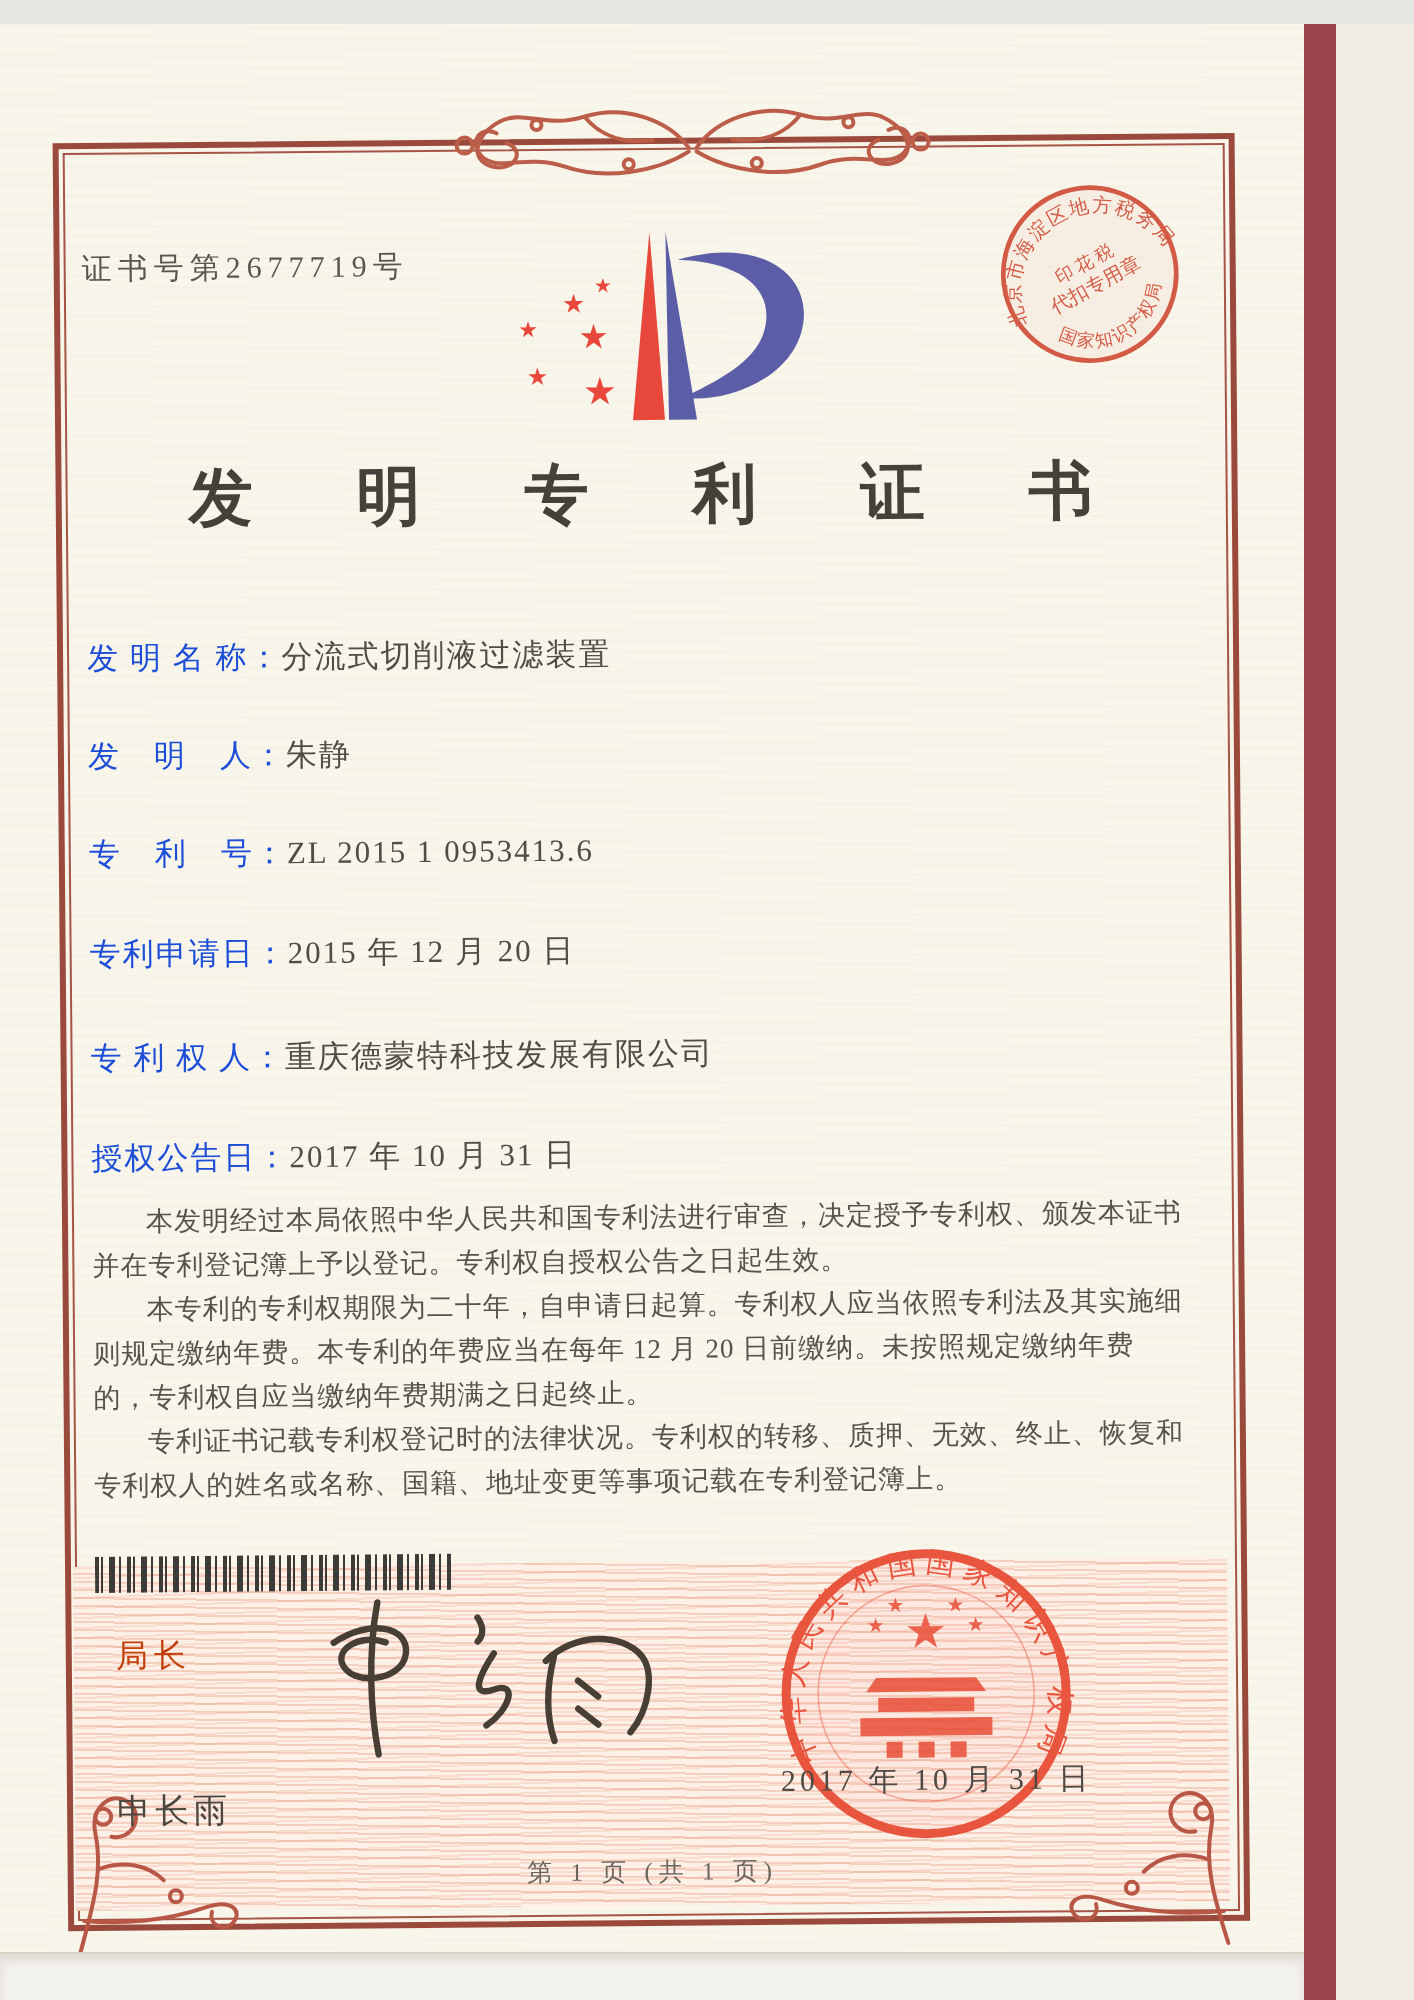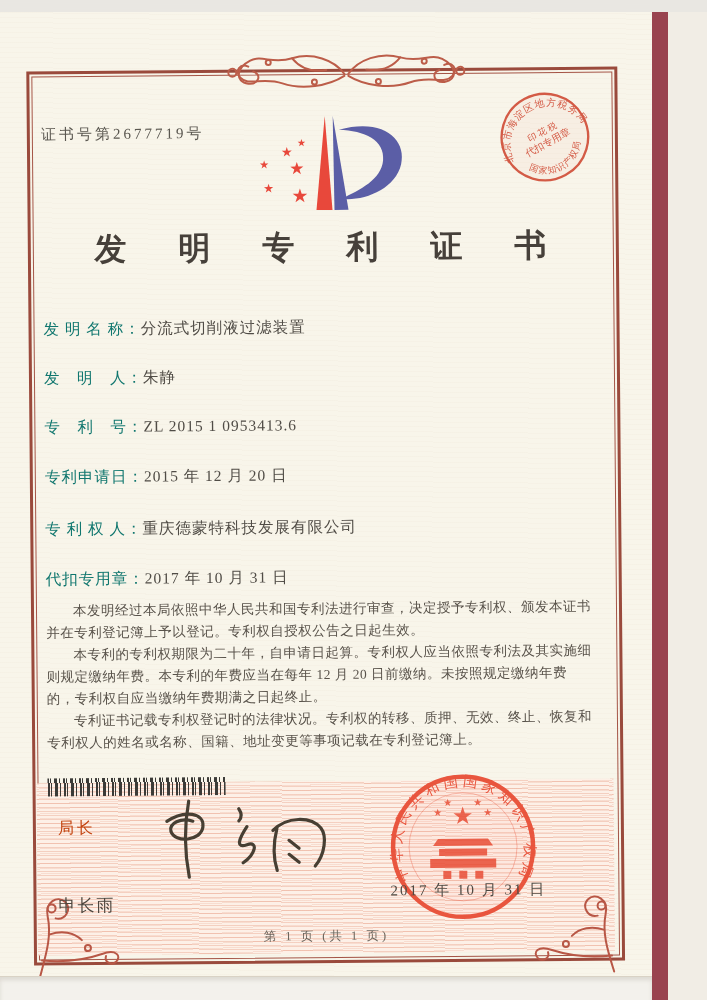--- a/index.html
+++ b/index.html
@@ -23,21 +23,21 @@
       #fdf0e7;}
   .flourish{position:absolute;pointer-events:none;}
   .cert-no{position:absolute;left:44px;top:111px;font-size:15px;letter-spacing:3px;color:#5a5750;}
   .logo{position:absolute;left:250px;top:98px;}
   .tax-stamp{position:absolute;left:501px;top:80px;transform:rotate(-28deg);opacity:0.88;}
   .stamp-text{fill:#cf4630;font-family:"Liberation Serif","DejaVu Serif",serif;}
   .title{position:absolute;left:30px;top:214px;width:585px;text-align:center;font-size:32px;
     letter-spacing:22px;text-indent:22px;color:#46403a;font-weight:600;}
   .fields{position:absolute;left:45px;top:297px;width:540px;}
   .field-row{position:absolute;left:0;font-size:15.5px;color:#55514b;letter-spacing:1px;white-space:nowrap;}
-  .field-row .lbl{color:#0f766e;}
+  .field-row .lbl{color:#1d4ed8;}
   .field-row .val{color:#504c46;}
   .paras{position:absolute;left:45px;top:586px;width:545px;color:#58524a;}
   .paras p{margin:0;text-indent:2em;font-size:13.5px;line-height:22px;letter-spacing:0.5px;}
   .barcode{position:absolute;left:45px;top:764px;width:178px;height:18px;
     background:repeating-linear-gradient(90deg,#3c3b38 0 2px,rgba(0,0,0,0) 2px 3px,#3c3b38 3px 4px,rgba(0,0,0,0) 4px 7px,#3c3b38 7px 10px,rgba(0,0,0,0) 10px 12px,#3c3b38 12px 13px,rgba(0,0,0,0) 13px 16px);}
   .sig-title{position:absolute;left:55px;top:804px;font-size:16px;letter-spacing:3px;color:#c2410c;}
   .sig-name{position:absolute;left:55px;top:880px;font-size:17px;letter-spacing:2px;color:#4c463e;}
   .signature{position:absolute;left:148px;top:776px;}
   .seal{position:absolute;left:385px;top:761px;opacity:0.93;}
   .seal-text{fill:#e84b33;font-family:"Liberation Serif","DejaVu Serif",serif;letter-spacing:4px;}
@@ -127,21 +127,21 @@
     </svg>
 
     <div class="title">发 明 专 利 证 书</div>
 
     <div class="fields">
       <div class="field-row" style="top:8px"><span class="lbl">发 明 名 称：</span><span class="val">分流式切削液过滤装置</span></div>
       <div class="field-row" style="top:57px"><span class="lbl">发　明　人：</span><span class="val">朱静</span></div>
       <div class="field-row" style="top:106px"><span class="lbl">专　利　号：</span><span class="val">ZL 2015 1 0953413.6</span></div>
       <div class="field-row" style="top:156px"><span class="lbl">专利申请日：</span><span class="val">2015 年 12 月 20 日</span></div>
       <div class="field-row" style="top:208px"><span class="lbl">专 利 权 人：</span><span class="val">重庆德蒙特科技发展有限公司</span></div>
-      <div class="field-row" style="top:258px"><span class="lbl">代扣专用章：</span><span class="val">2017 年 10 月 31 日</span></div>
+      <div class="field-row" style="top:258px"><span class="lbl">授权公告日：</span><span class="val">2017 年 10 月 31 日</span></div>
     </div>
 
     <div class="paras">
       <p>本发明经过本局依照中华人民共和国专利法进行审查，决定授予专利权、颁发本证书并在专利登记簿上予以登记。专利权自授权公告之日起生效。</p>
       <p>本专利的专利权期限为二十年，自申请日起算。专利权人应当依照专利法及其实施细则规定缴纳年费。本专利的年费应当在每年 12 月 20 日前缴纳。未按照规定缴纳年费的，专利权自应当缴纳年费期满之日起终止。</p>
       <p>专利证书记载专利权登记时的法律状况。专利权的转移、质押、无效、终止、恢复和专利权人的姓名或名称、国籍、地址变更等事项记载在专利登记簿上。</p>
     </div>
 
     <div class="barcode"></div>
 

